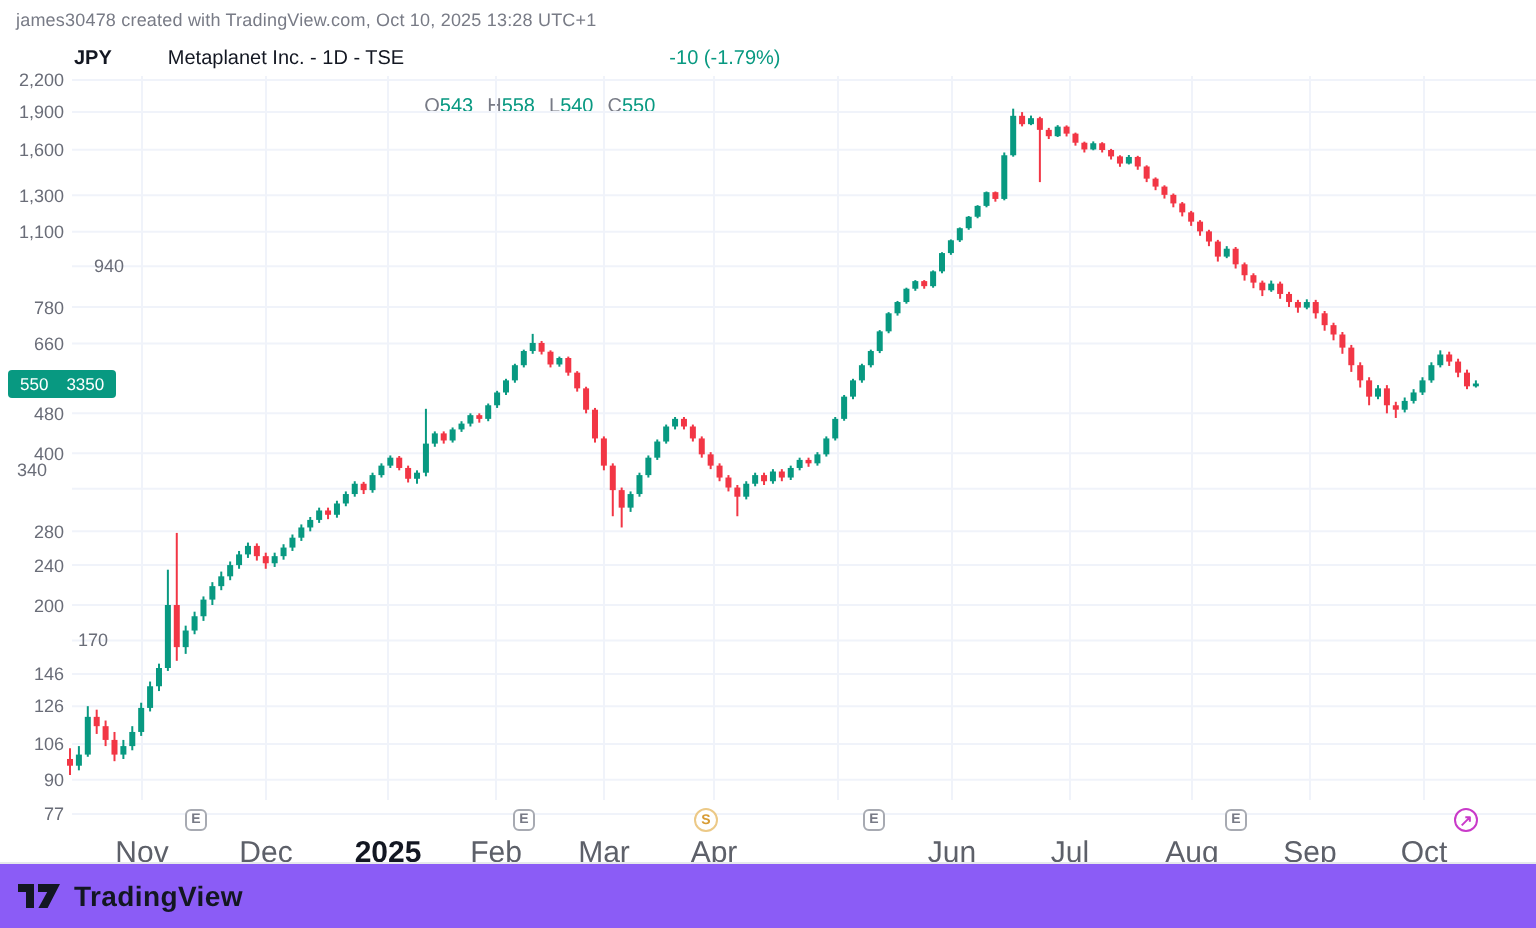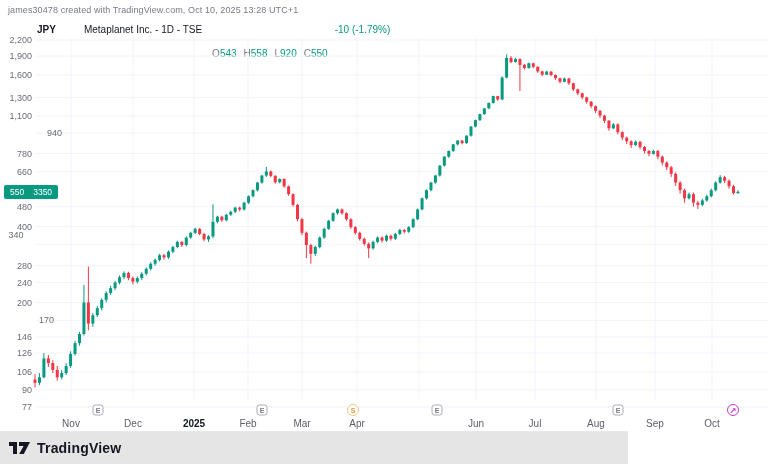--- a/index.html
+++ b/index.html
@@ -20,51 +20,51 @@
   .ohlc .chg { color:#089981; }
 
   .chart-region { position:absolute; left:0; top:36px; width:744px; height:395px; }
   #chart-svg { position:absolute; left:0; top:0; }
 
   .y-label { position:absolute; left:0; width:32px; text-align:right; font-size:9px; color:#6a6d78; }
 
   .price-badge { position:absolute; left:4px; display:flex; align-items:center; gap:9px;
                  background:#089981; color:#fff; font-size:8.5px; padding:2px 6px; border-radius:2px; }
 
-  .month-label { position:absolute; transform:translateX(-50%); font-size:10px; color:#5d6069; white-space:nowrap; }
+  .month-label { position:absolute; transform:translateX(-50%); font-size:15px; color:#5d6069; white-space:nowrap; }
   .month-label.bold { font-weight:700; color:#131722; }
 
   .event-badge { position:absolute; transform:translate(-50%,-50%); display:flex; align-items:center;
                  justify-content:center; background:#fff; }
   .event-badge.earnings { width:11px; height:11px; border:1px solid #a7aab2; border-radius:3px;
                           font-size:7px; font-weight:700; color:#787b86; }
   .event-badge.split { width:12px; height:12px; border:1.5px solid #ecc987; border-radius:50%;
                        font-size:7px; font-weight:700; color:#d89c35; }
   .event-badge.upcoming { width:12px; height:12px; border:1.5px solid #c93ac9; border-radius:50%;
                           font-size:8px; font-weight:700; color:#c93ac9; }
 
-  .footer { position:absolute; left:0; top:431px; width:628px; height:33px; background:#e5e5e5;
+  .footer { position:absolute; left:0; top:431px; width:768px; height:33px; background:#8b5cf6;
             border-top:1px solid #e6e8ec; display:flex; align-items:center; padding-left:9px; }
   .logo-mark { display:inline-block; margin-right:6px; }
   .brand-text { font-size:14px; font-weight:700; color:#131722; letter-spacing:.2px; }
 </style>
 </head>
 <body>
 
 <div class="app">
 
   <div class="attribution">james30478 created with TradingView.com, Oct 10, 2025 13:28 UTC+1</div>
 
   <div class="symbol-row">
     <span class="currency">JPY</span>
     <span class="title">Metaplanet Inc. - 1D - TSE</span>
     <span class="ohlc">
       <span class="grp"><span class="lbl">O</span><span class="val">543</span></span>
       <span class="grp"><span class="lbl">H</span><span class="val">558</span></span>
-      <span class="grp"><span class="lbl">L</span><span class="val">920</span></span>
+      <span class="grp"><span class="lbl">L</span><span class="val">540</span></span>
       <span class="grp"><span class="lbl">C</span><span class="val">550</span></span>
       <span class="chg">-10 (-1.79%)</span>
     </span>
   </div>
 
   <div class="chart-region">
     <svg id="chart-svg" width="768" height="395">
         <line x1="36" y1="4" x2="768" y2="4" stroke="#f0f3fa" stroke-width="1"></line>
         <line x1="36" y1="20.049206297991987" x2="768" y2="20.049206297991987" stroke="#f0f3fa" stroke-width="1"></line>
         <line x1="36" y1="38.862268136957255" x2="768" y2="38.862268136957255" stroke="#f0f3fa" stroke-width="1"></line>

